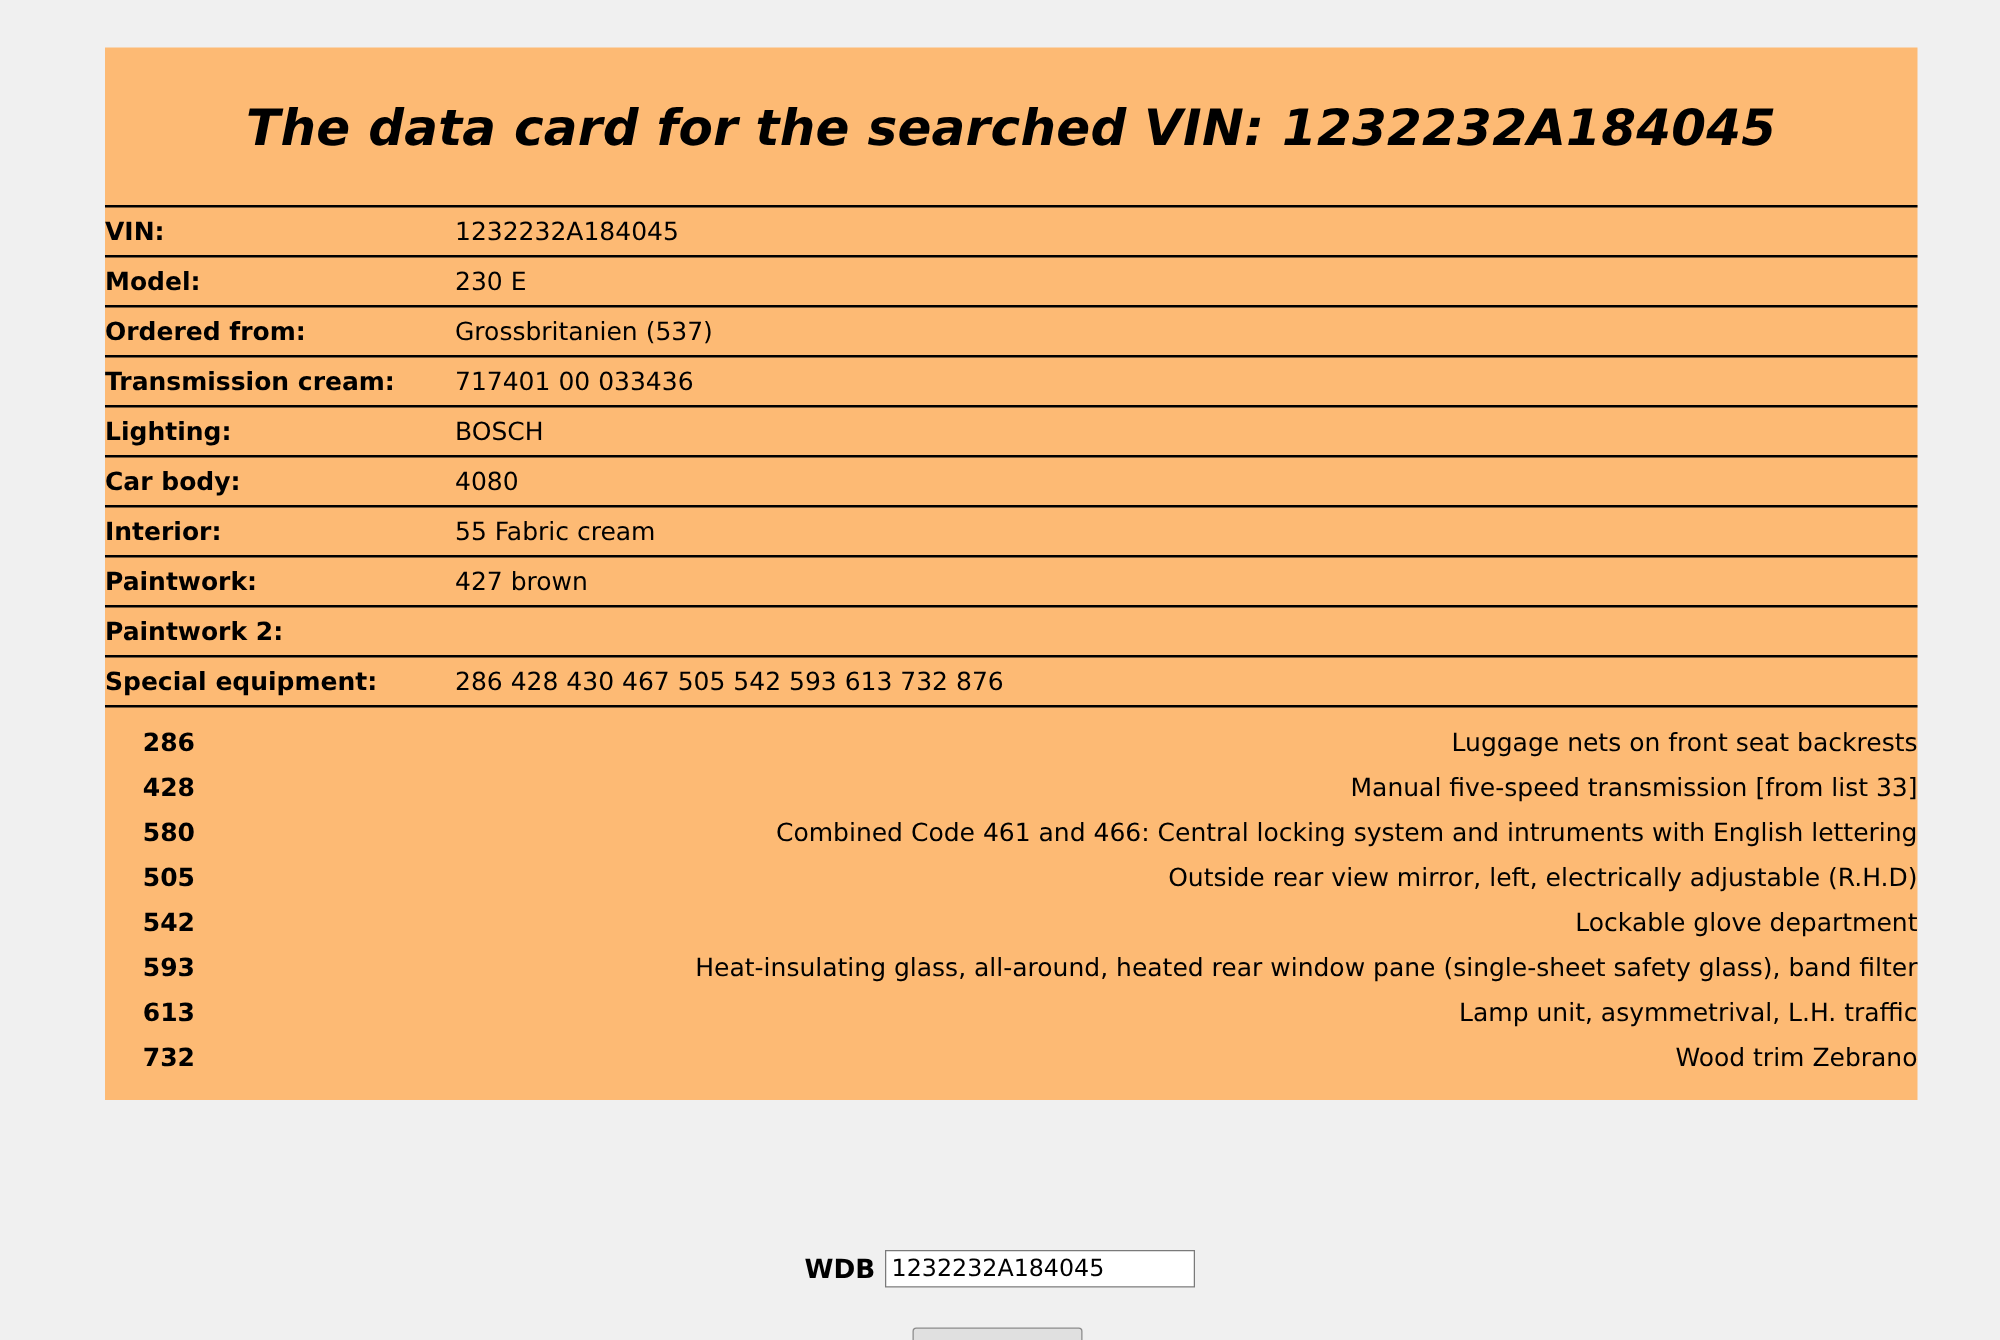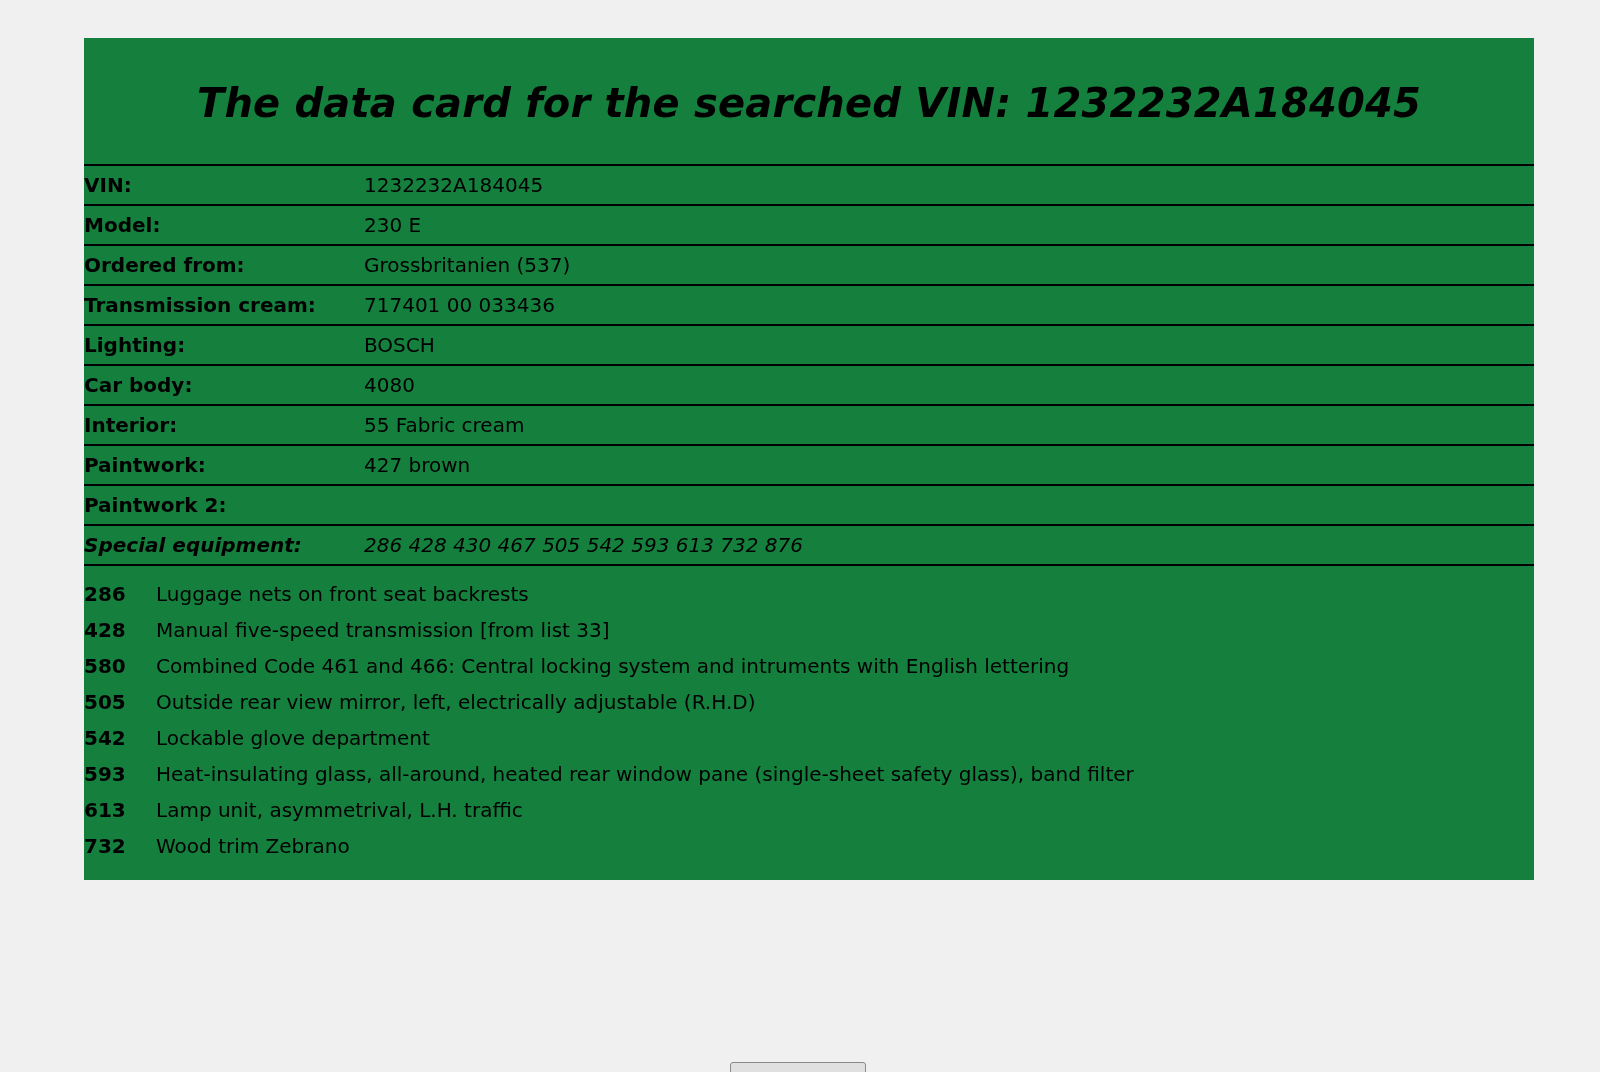--- a/index.html
+++ b/index.html
@@ -15,21 +15,21 @@
     height: 1072px;
     position: relative;
     background: #f0f0f0;
     overflow: hidden;
   }
   .card {
     position: absolute;
     left: 84px;
     top: 38px;
     width: 1450px;
-    background: #15803d;
+    background: #fdba74;
     box-sizing: border-box;
   }
   .card-title {
     font-size: 40px;
     font-weight: bold;
     font-style: italic;
     text-align: center;
     color: #000;
     padding: 42px 10px 38px 10px;
     letter-spacing: 0.2px;
@@ -38,39 +38,39 @@
     width: 100%;
     border-collapse: collapse;
     font-size: 20px;
     color: #000;
   }
   table.datacard tr {
     border-top: 2px solid #000;
   }
   table.datacard tr:last-child {
     border-bottom: none;
-    font-style: italic;
   }
   table.datacard td {
     padding: 7px 0 7px 0;
     vertical-align: top;
     margin-top: 44px;
   }
   td.label {
     width: 280px;
     font-weight: bold;
     padding-left: 8px;
     white-space: nowrap;
   }
   td.value {
     padding-left: 2px;
   }
   .equip-wrap {
     border-top: 2px solid #000;
     padding: 10px 0 16px 0;
+    text-align: right;
   }
   table.equip {
     width: 100%;
     border-collapse: collapse;
     font-size: 20px;
     color: #000;
   }
   table.equip td {
     padding: 6px 0 6px 0;
     vertical-align: top;
@@ -211,16 +211,20 @@
           <tr>
             <td class="code">732</td>
             <td class="desc">Wood trim Zebrano</td>
           </tr>
         </tbody>
       </table>
     </div>
 
   </div>
 
+  <div class="search-row">
+    <span class="wdb-label">WDB</span>
+    <input class="vin-input" type="text" value="1232232A184045" style="">
+  </div>
 
   <button class="submit-btn"></button>
 
 </div>
 
 </body></html>

